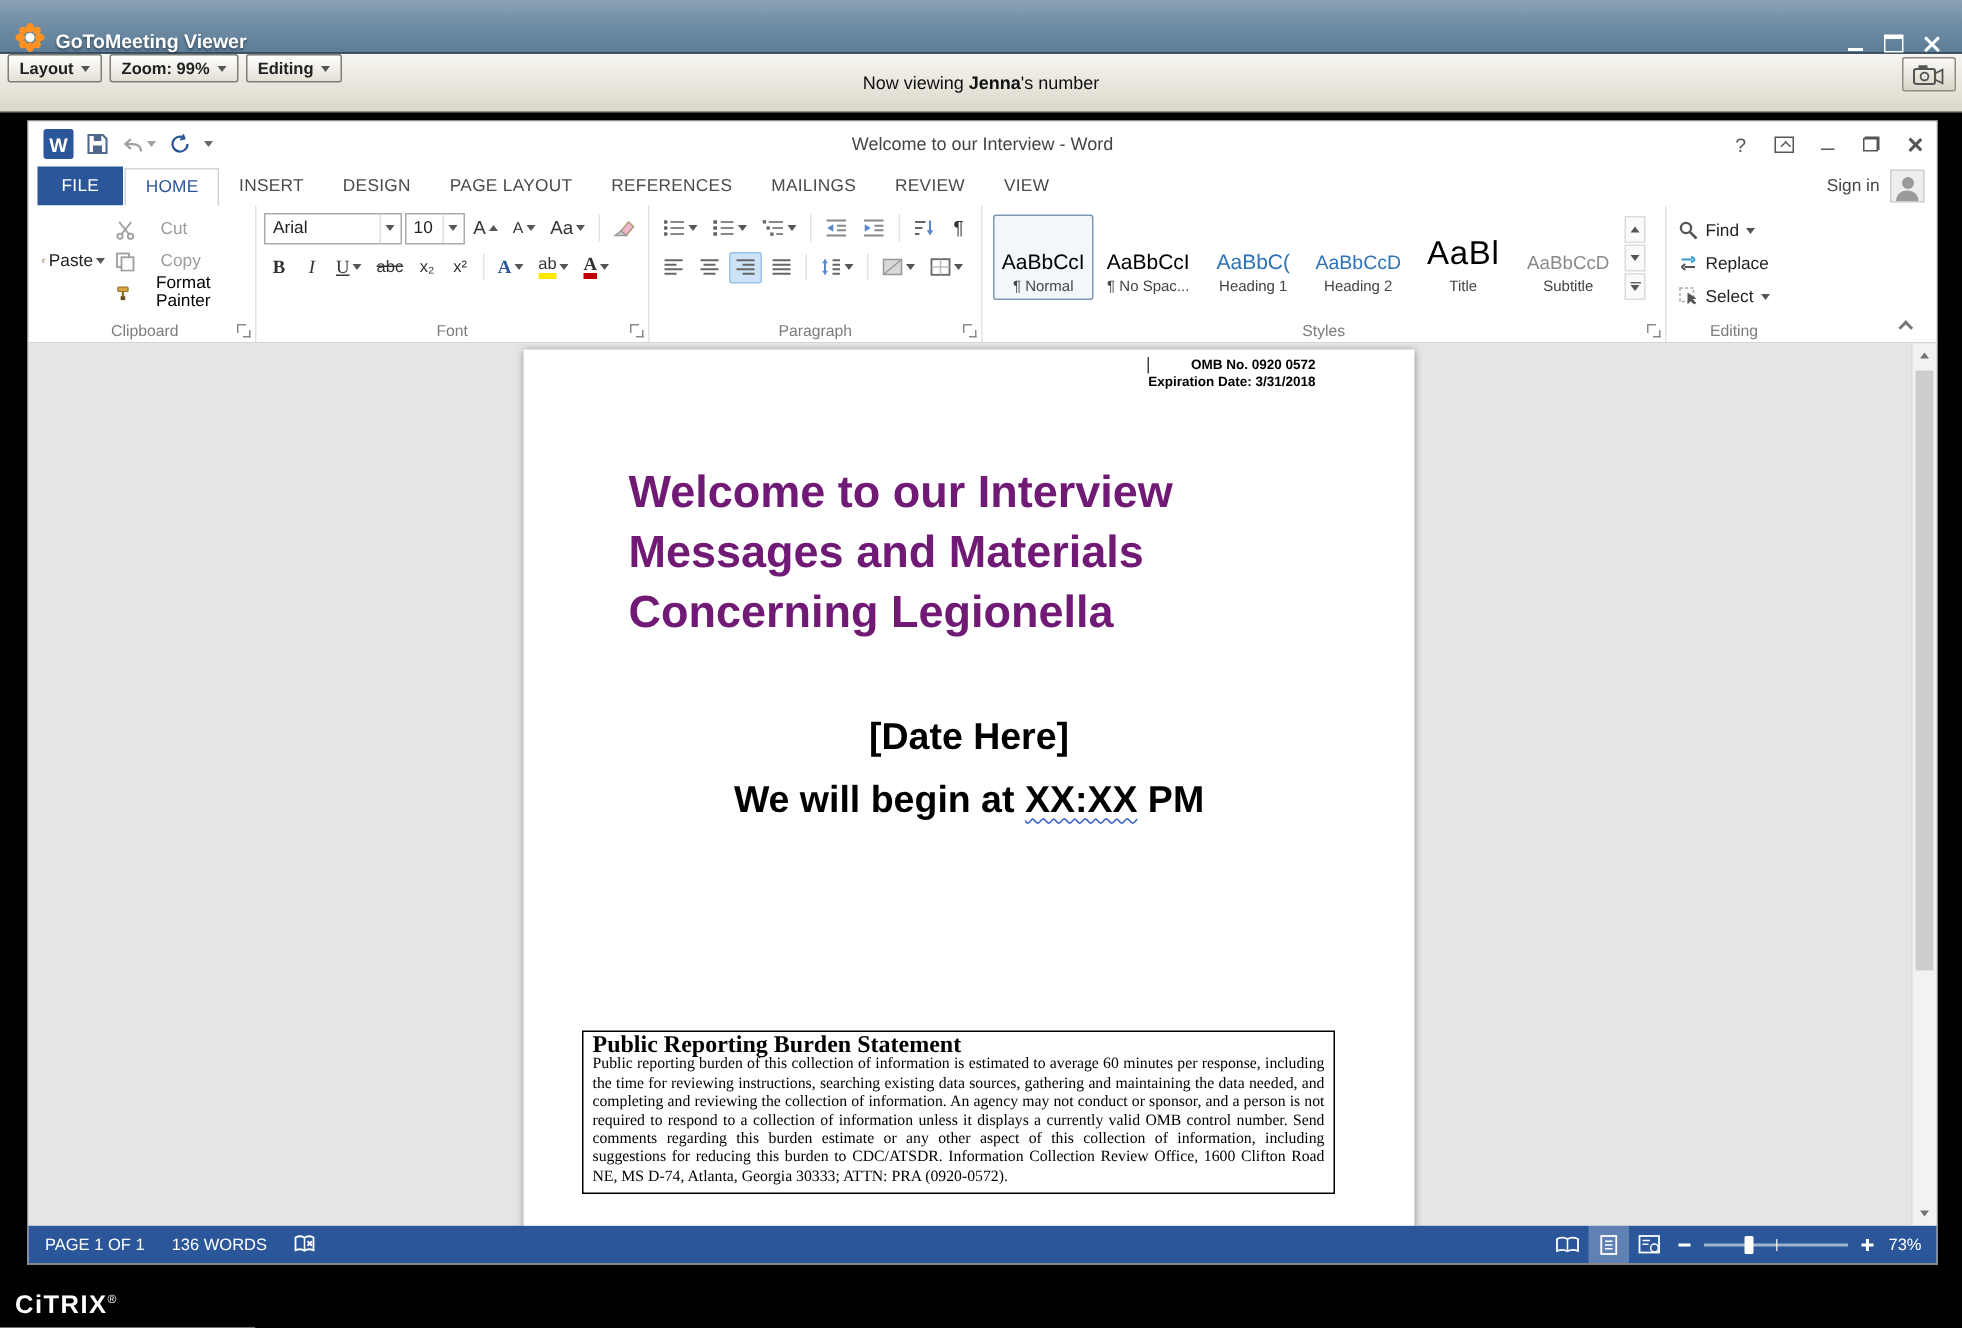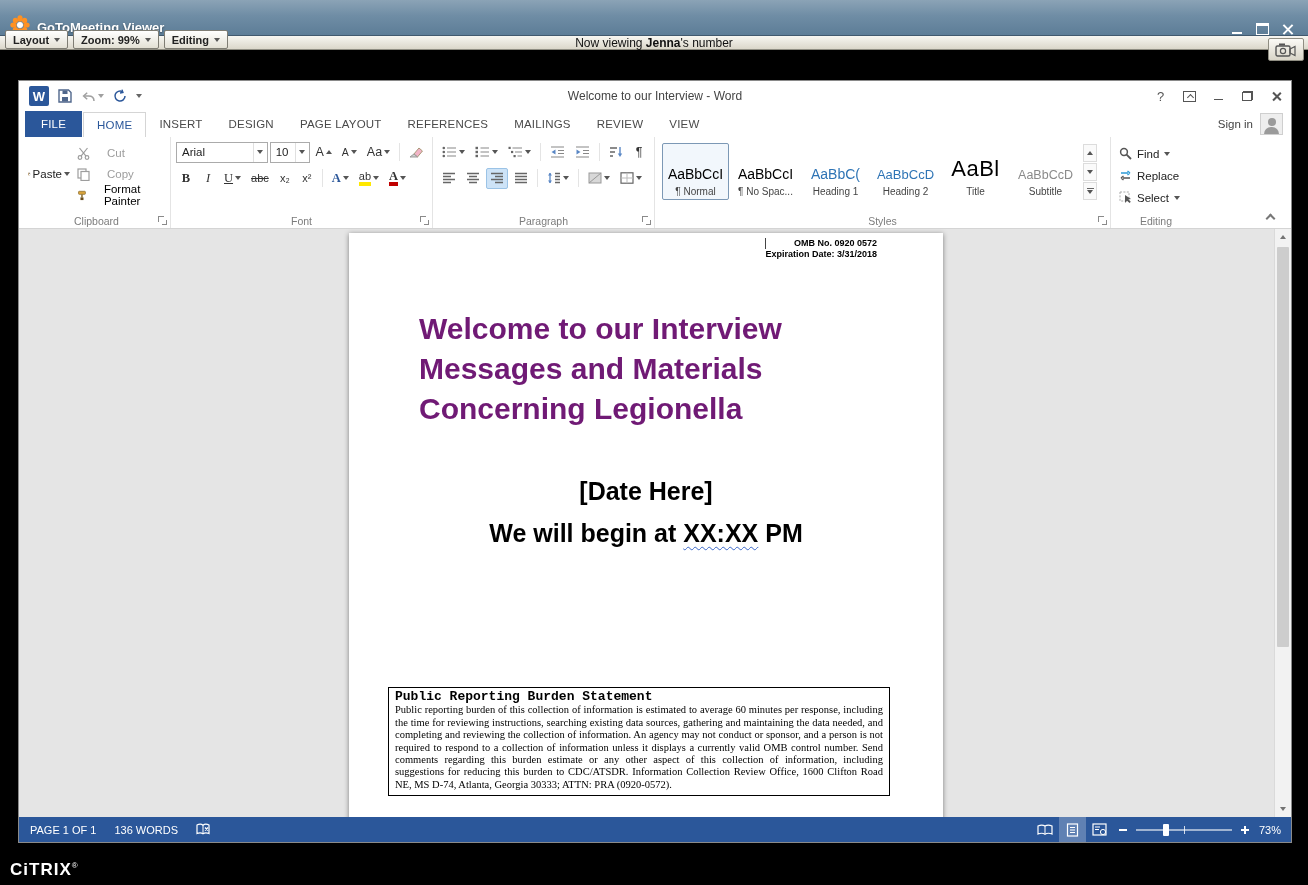--- a/index.html
+++ b/index.html
@@ -11,21 +11,21 @@
 .gtm-logo{width:20px;height:20px;margin:0 7px 0 2px}
 .gtm-title{color:#fff;font-weight:bold;font-size:13px;text-shadow:0 1px 2px rgba(0,0,0,.45)}
 .gtm-controls{margin-left:auto;display:flex;gap:12px;align-items:center;padding-right:6px}
 .wc{width:13px;height:12px;position:relative;cursor:pointer}
 .wc-min::after{content:"";position:absolute;left:1px;right:2px;bottom:1px;height:2px;background:#fff}
 .wc-max::after{content:"";position:absolute;inset:0;border:1px solid #fff;border-top-width:3px}
 .wc-close::before,.wc-close::after{content:"";position:absolute;left:6px;top:0;width:2px;height:13px;background:#fff}
 .wc-close::before{transform:rotate(45deg)}
 .wc-close::after{transform:rotate(-45deg)}
 
-.gtm-toolbar{height:14px;background:linear-gradient(#f7f6f1,#dbd7ca);border-bottom:1px solid #8f8d82;display:flex;align-items:flex-end;gap:5px;padding:0 5px;position:relative}
+.gtm-toolbar{height:39px;background:linear-gradient(#f7f6f1,#dbd7ca);border-bottom:1px solid #8f8d82;display:flex;align-items:flex-start;gap:5px;padding:0 5px;position:relative}
 .tb-btn{height:19px;padding:0 7px;border:1px solid #7f7d74;border-radius:2px;background:linear-gradient(#ffffff,#e3e0d4);font-size:11px;font-weight:bold;color:#222;display:flex;align-items:center;gap:5px;cursor:pointer}
 .caret-d{width:0;height:0;border-left:3.5px solid transparent;border-right:3.5px solid transparent;border-top:4px solid #555;display:inline-block}
 .gtm-status{position:absolute;left:50%;transform:translateX(-50%);top:0;height:100%;display:flex;align-items:center;font-size:12px;color:#111;white-space:pre}
 .gtm-status b{font-weight:bold}
 .gtm-cam{position:absolute;right:4px;top:2px;width:36px;height:23px;border:1px solid #8f8d82;border-radius:2px;background:linear-gradient(#fbfaf6,#d9d5c8);display:flex;align-items:center;justify-content:center;cursor:pointer}
 
 
 .word-window{position:absolute;left:18px;top:80px;width:1274px;height:763px;background:#fff;border:1px solid #8a8a8a;display:flex;flex-direction:column}
 .word-titlebar{height:30px;position:relative;display:flex;align-items:center;background:#fff}
 .qat{display:flex;align-items:center;gap:9px;padding-left:10px;z-index:2}
@@ -110,21 +110,21 @@
 
 .doc-area{flex:1;background:#e5e5e5;position:relative;overflow:hidden}
 .page{position:absolute;left:330px;top:4px;width:594px;height:720px;background:#fff;box-shadow:0 1px 5px rgba(0,0,0,.45)}
 .omb{position:absolute;top:5px;right:66px;text-align:right;font-size:9px;line-height:11px;color:#000;font-weight:bold}
 .omb .l1{border-left:1px solid #444;padding-left:3px}
 .doc-title{position:absolute;top:76px;left:70px;font-weight:bold;font-size:30px;line-height:40px;color:#701a75}
 .date-line{position:absolute;top:244px;left:0;width:100%;text-align:center;font-size:25px;font-weight:bold;color:#000}
 .begin-line{position:absolute;top:286px;left:0;width:100%;text-align:center;font-size:25px;font-weight:bold;color:#000;white-space:pre}
 .squiggle{text-decoration:underline;text-decoration-style:wavy;text-decoration-color:#3a66c8;text-decoration-thickness:1px;text-underline-offset:4px}
 .burden{position:absolute;top:454px;left:39px;width:502px;border:1px solid #000;padding:3px 6px 4px;font-family:"Liberation Serif","DejaVu Serif",serif;font-size:10.5px;line-height:12.4px;text-align:justify;color:#000}
-.burden-h{font-family:Liberation Mono, monospace;font-weight:bold;font-size:13px;margin-bottom:1px;text-align:left}
+.burden-h{font-family:Liberation Serif, serif;font-weight:bold;font-size:16px;margin-bottom:1px;text-align:left}
 
 
 .vscroll{position:absolute;top:0;right:0;bottom:0;width:17px;background:#f2f2f2;border-left:1px solid #dadada}
 .vs-btn{position:absolute;left:0;width:16px;height:16px;display:flex;align-items:center;justify-content:center;cursor:pointer}
 .vs-up{top:0}.vs-dn{bottom:0}
 .vs-thumb{position:absolute;left:2px;top:18px;width:12px;height:400px;background:#cdcdcd;border-radius:1px;cursor:pointer}
 
 
 .status-bar{height:25px;background:#2b579a;display:flex;align-items:center;color:#fff;font-size:11px;padding:0 2px}
 .sb-item{padding:0 9px;height:100%;display:flex;align-items:center;cursor:pointer;white-space:nowrap}

